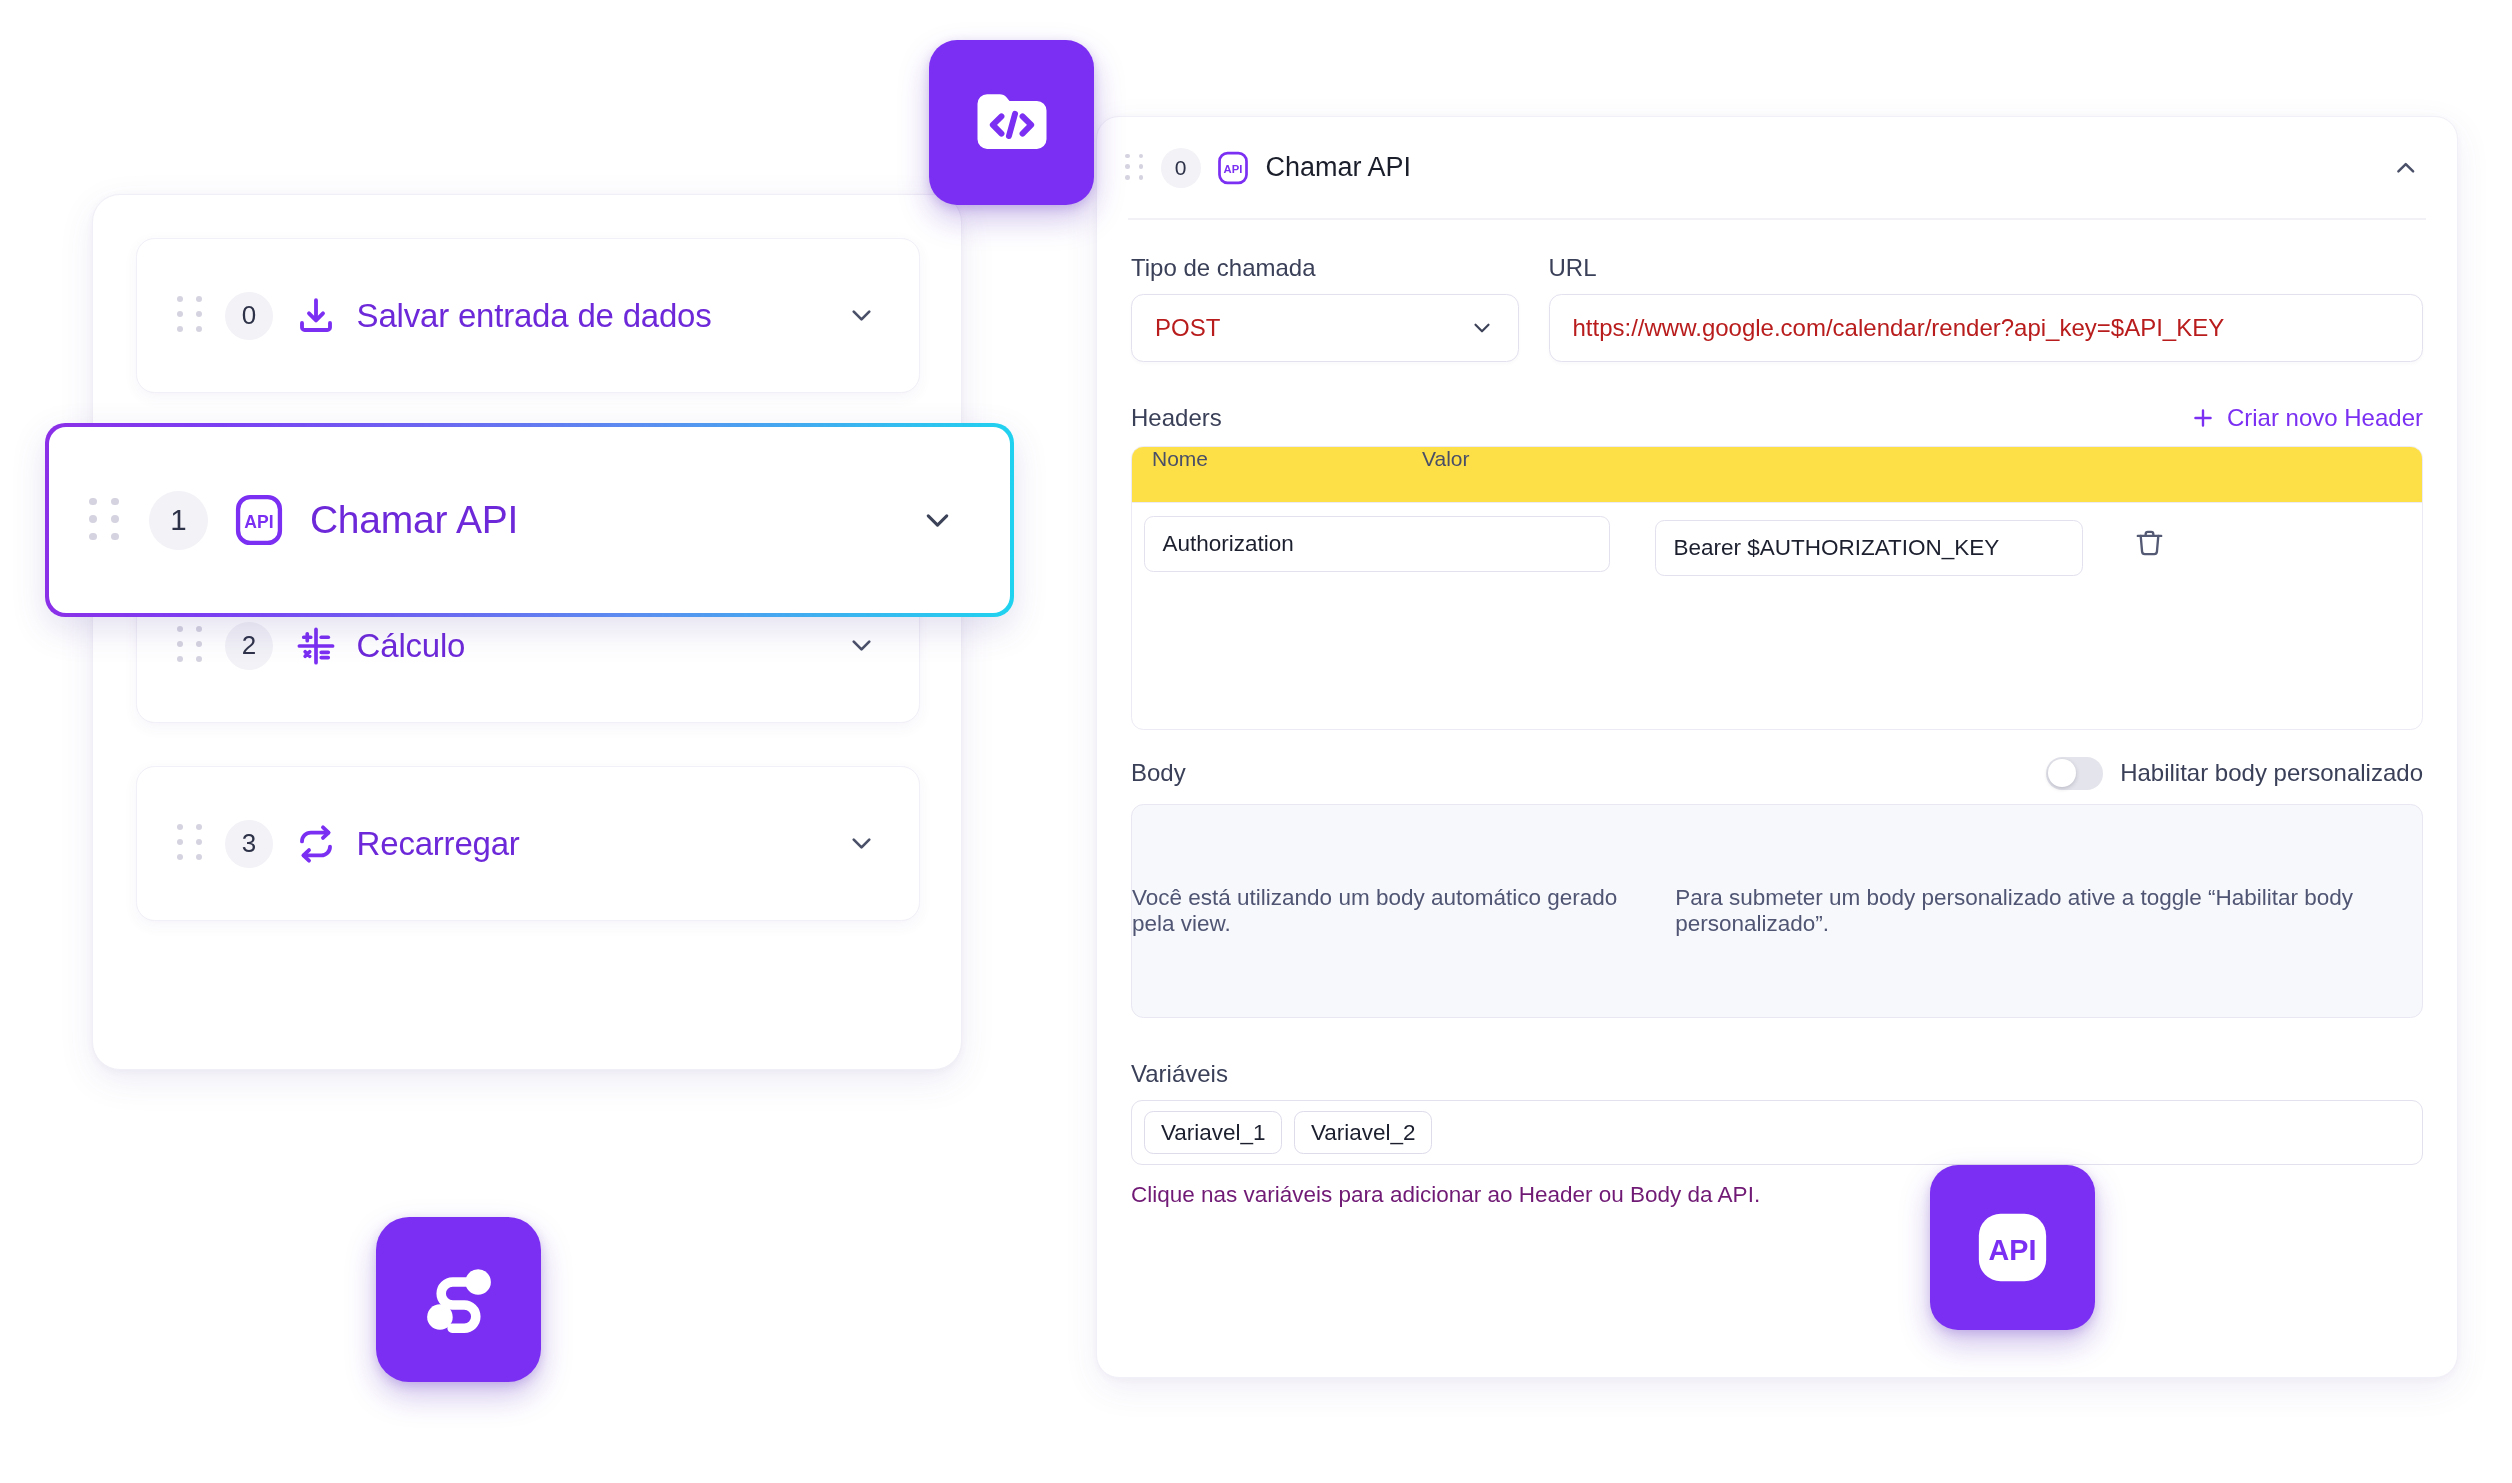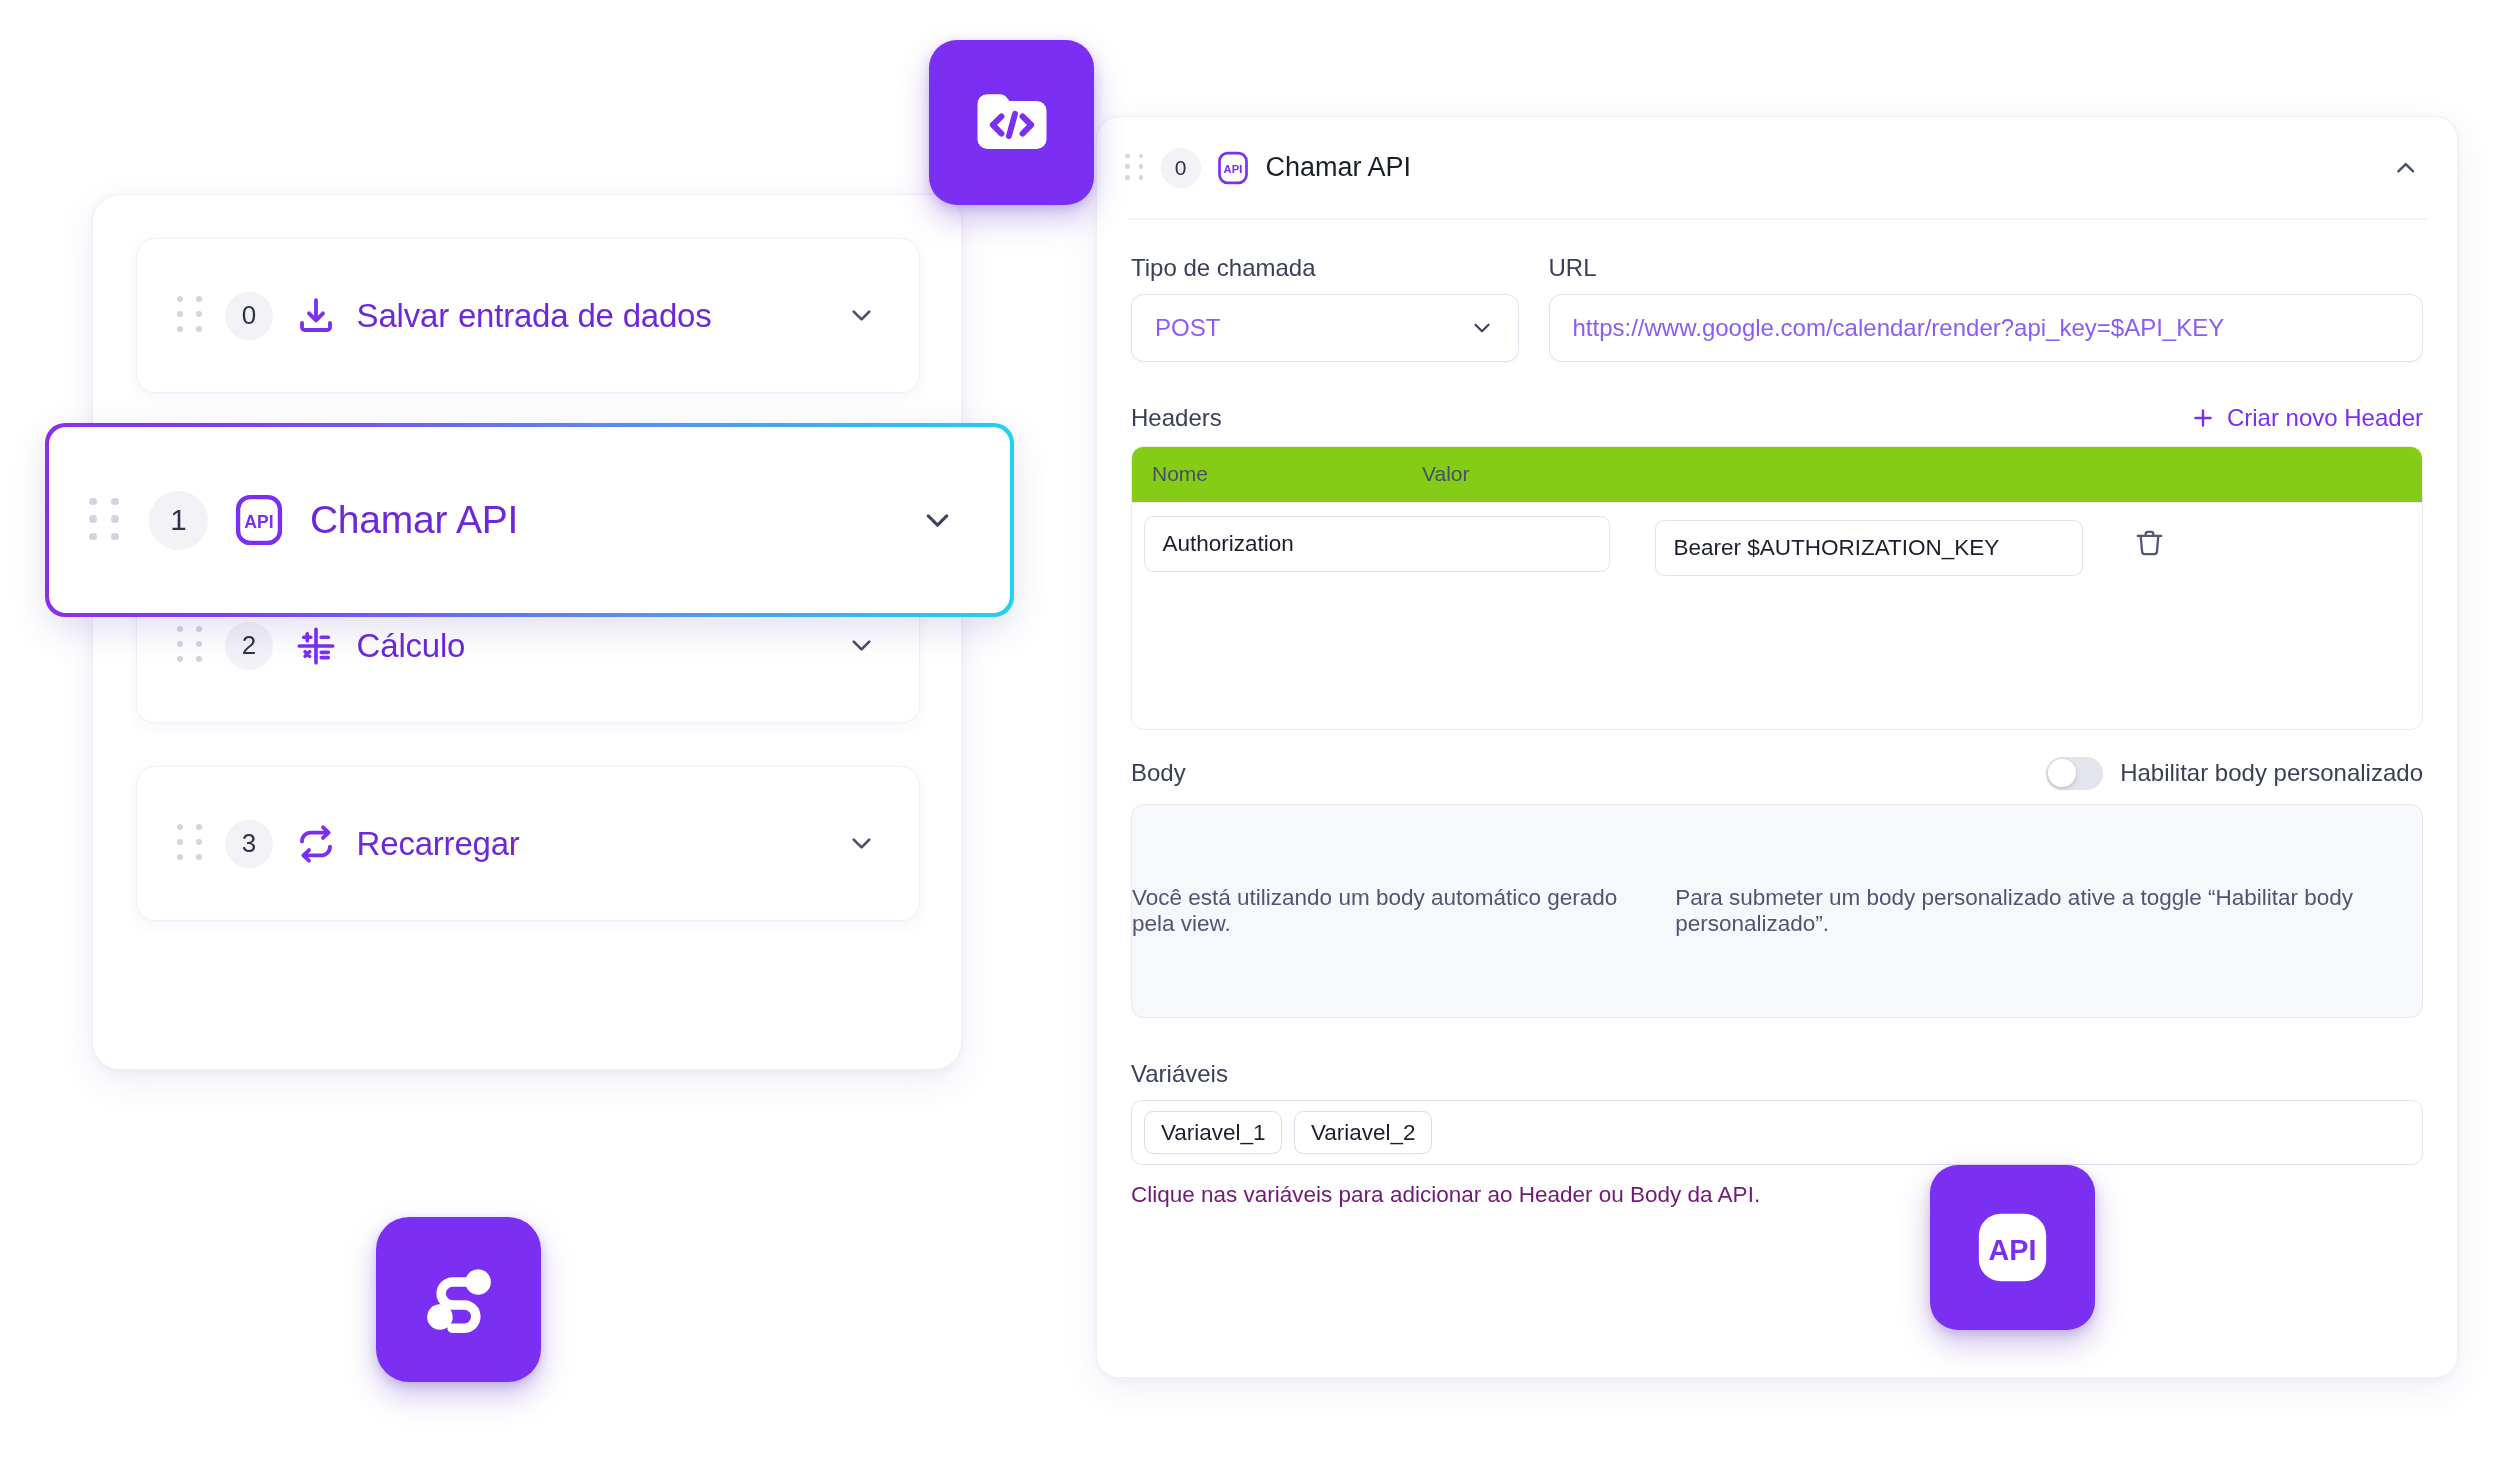--- a/index.html
+++ b/index.html
@@ -89,34 +89,34 @@
   #rp-body { padding: 0 34px; }
 
   .field-label { font-size: 24px; color:#3b4059; margin-bottom: 12.4px; }
   .row-2 { display:flex; gap: 29.5px; margin-top: 34px; }
   .col-type { width: 388px; }
   .col-url { flex:1; }
 
   .input-box {
     height: 68px; border:1.6px solid #e3e1ee; border-radius: 12.4px;
     background:#fff; display:flex; align-items:center;
-    padding: 0 23px; font-size: 24px; color:#8b5cf6;
+    padding: 0 23px; font-size: 24px; color:#b91c1c;
     box-shadow: 0 1.6px 3.1px rgba(80,70,130,0.03);
   }
   .input-box.select { justify-content:space-between; cursor:pointer; }
   .input-box .val { overflow:hidden; white-space:nowrap; }
 
   
   #headers-head { display:flex; align-items:center; justify-content:space-between; margin-top: 42px; }
   #create-header-btn { display:flex; align-items:center; gap:11px; color:#7b2ff2; font-size:24px; cursor:pointer; }
 
   #headers-table {
     margin-top: 14px; border:1.6px solid #eceaf4; border-radius: 12.4px; overflow:hidden;
   }
-  #headers-thead { display:flex; background:#84cc16; height: 56px; align-items:center;
+  #headers-thead { display:flex; background:#fde047; height: 56px; align-items:flex-start;
     border-bottom:1.6px solid #eceaf4; }
   #headers-thead .th { font-size:21px; color:#4a4f68; }
   .th.c1 { width: 279px; padding-left: 20px; }
   .th.c2 { padding-left: 11px; }
   .hrow { display:flex; align-items:center; height: 82px; padding: 0 12.4px; }
   .cell-input {
     height: 56px; border:1.6px solid #e3e1ee; border-radius: 9.3px;
     display:flex; align-items:center; padding: 0 17px;
     font-size: 22.5px; color:#1c1f2e; background:#fff;
   }

